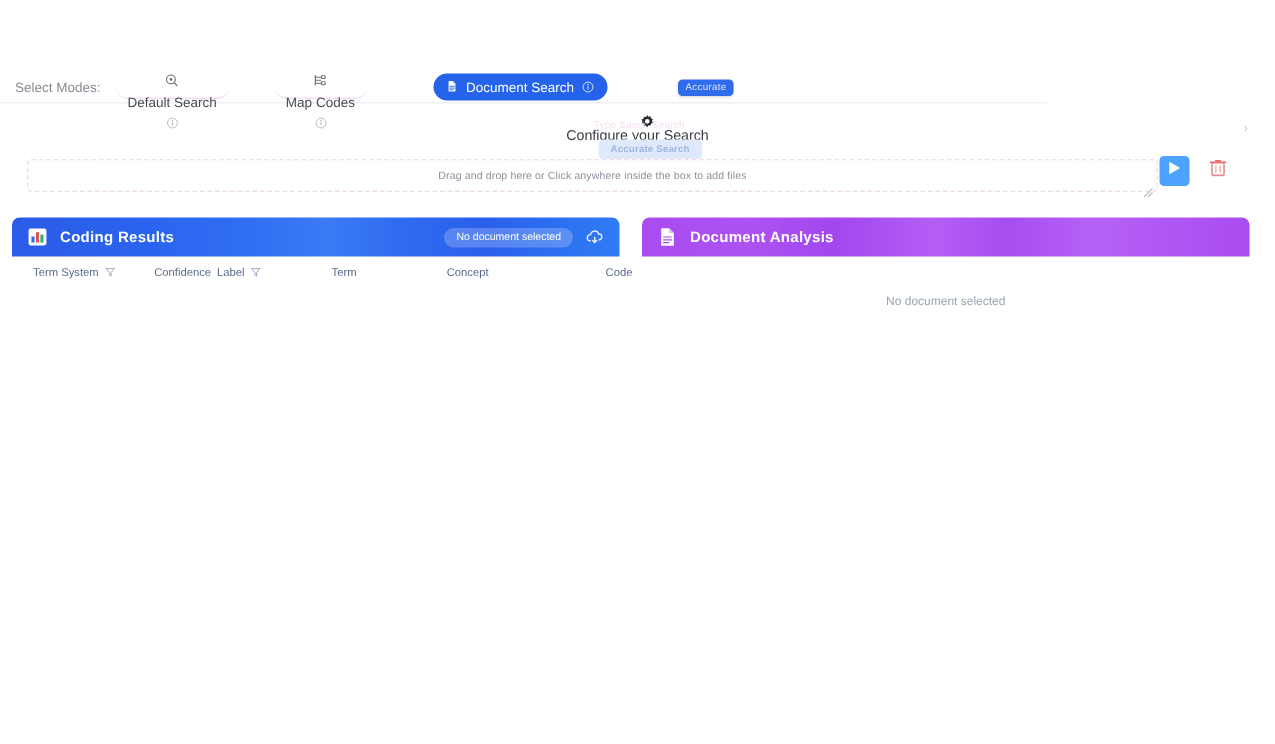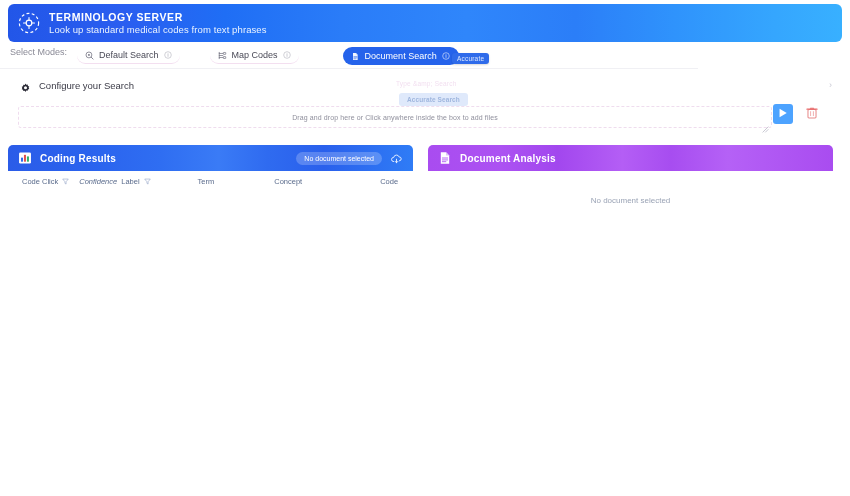--- a/index.html
+++ b/index.html
@@ -32,38 +32,38 @@
   .banner-title {
     color:#fff; font-size: 10.5px; font-weight: bold; letter-spacing: .55px;
   }
   .banner-sub {
     color:#eaf3ff; font-size: 9.5px; margin-top: 2px; letter-spacing:.1px;
   }
 
   
   .modebar {
     position: absolute; left: 0; top: 47px; width: 698px; height: 22px;
-    display: flex; gap: 0px;
+    display: flex; align-items: center; gap: 0px;
     border-bottom: 1px solid #f0f0f4;
   }
   .modebar-label {
     color:#8a8a96; font-size: 9px; margin-left: 10px; margin-right: 10px;
     white-space: nowrap;
   }
   .mode-chip {
     display: flex; align-items: center; gap: 5px;
     height: 17px; padding: 0 8px;
     border-radius: 9px;
     font-size: 9px; color: #4a4a57;
     white-space: nowrap;
     background: transparent;
     cursor: pointer;
     position: relative;
   }
-  .mode-chip.u { border-bottom: 1px solid #f3dff0; }
+  .mode-chip.u { border-bottom: 1px solid #f3dff0; flex-direction: column; }
   .mode-chip .mi { width: 9px; height: 9px; display:block; }
   .mode-chip .info { width: 8px; height: 8px; display:block; opacity:.65; }
   .mode-chip.active {
     background: #2563eb; color: #fff;
     border-radius: 11px; height: 18px; padding: 0 9px 0 8px;
     border-bottom: none;
   }
   .mode-chip.active .info { opacity: .9; }
   .chip-gap { width: 30px; }
   .chip-gap-sm { width: 22px; }
@@ -72,21 +72,21 @@
     position: absolute; left: 452px; top: 53px;
     background: #2f6bea; color:#dbe7ff;
     font-size: 6.5px; padding: 2px 5px; border-radius: 3px;
     letter-spacing: .2px; white-space: nowrap;
     box-shadow: 0 1px 2px rgba(0,0,0,.15);
   }
 
   
   .configrow {
     position: absolute; left: 0; top: 74px; width: 850px; height: 22px;
-    display: flex; align-items: center;
+    display: flex; align-items: center; flex-direction: column;
   }
   .gear { width: 11px; height: 11px; margin-left: 20px; margin-right: 8px; }
   .config-title { font-size: 9.5px; color: #3b3b47; }
   .config-chevron {
     position: absolute; right: 18px; top: 6px;
     font-size: 9px; color:#c9c9d4;
   }
 
   
   .searchzone {
@@ -173,33 +173,20 @@
     position: absolute; left: 428px; top: 196px; width: 405px;
     text-align: center;
     font-size: 8px; color: #9aa3b5;
   }
 </style>
 </head>
 <body>
 
 <div class="app">
 
-  <div class="banner">
-    <span class="banner-icon">
-      <svg viewBox="0 0 24 24" width="22" height="22">
-        <circle cx="12" cy="12" r="10.5" fill="none" stroke="#ffffff" stroke-width="1.3" stroke-dasharray="3.2 2.6"></circle>
-        <circle cx="12" cy="12" r="3.1" fill="none" stroke="#ffffff" stroke-width="1.3"></circle>
-        <path d="M12 9v-3M12 15v3M9 12H6M15 12h3" stroke="#ffffff" stroke-width="1.2" stroke-linecap="round"></path>
-      </svg>
-    </span>
-    <div class="banner-text">
-      <div class="banner-title">TERMINOLOGY SERVER</div>
-      <div class="banner-sub">Look up standard medical codes from text phrases</div>
-    </div>
-  </div>
 
   <div class="modebar">
     <span class="modebar-label">Select Modes:</span>
 
     <div class="mode-chip u">
       <span class="mi">
         <svg viewBox="0 0 16 16" width="9" height="9">
           <circle cx="7" cy="7" r="5.2" fill="none" stroke="#6b6b7a" stroke-width="1.3"></circle>
           <circle cx="7" cy="7" r="1.6" fill="#6b6b7a"></circle>
           <path d="M11 11l3.4 3.4" stroke="#6b6b7a" stroke-width="1.4" stroke-linecap="round"></path>
@@ -320,29 +307,29 @@
     <span class="panel-hicon">
       <svg viewBox="0 0 16 16" width="13" height="13">
         <path d="M4.4 10.6a2.6 2.6 0 01.2-5.2 3.4 3.4 0 016.6-.5 2.4 2.4 0 01.4 4.8" fill="none" stroke="#ffffff" stroke-width="1.15" stroke-linecap="round"></path>
         <path d="M8 7.6v4.4M6.3 10.3L8 12l1.7-1.7" fill="none" stroke="#ffffff" stroke-width="1.15" stroke-linecap="round" stroke-linejoin="round"></path>
       </svg>
     </span>
   </div>
 
   <div class="thead">
     <span class="th" style="margin-left:14px;">
-      <span>Code Click</span>
+      <span>Term System</span>
       <span class="fil">
         <svg viewBox="0 0 12 12" width="7" height="7">
           <path d="M1.2 1.8h9.6L7 6.4v4L5 9.1V6.4z" fill="none" stroke="#8fa0c4" stroke-width="1"></path>
         </svg>
       </span>
     </span>
 
-    <span class="th" style="margin-left:10px;font-style:italic;">
+    <span class="th" style="margin-left:26px;">
       <span>Confidence</span>
     </span>
 
     <span class="th" style="margin-left:4px;">
       <span>Label</span>
       <span class="fil">
         <svg viewBox="0 0 12 12" width="7" height="7">
           <path d="M1.2 1.8h9.6L7 6.4v4L5 9.1V6.4z" fill="none" stroke="#8fa0c4" stroke-width="1"></path>
         </svg>
       </span>

